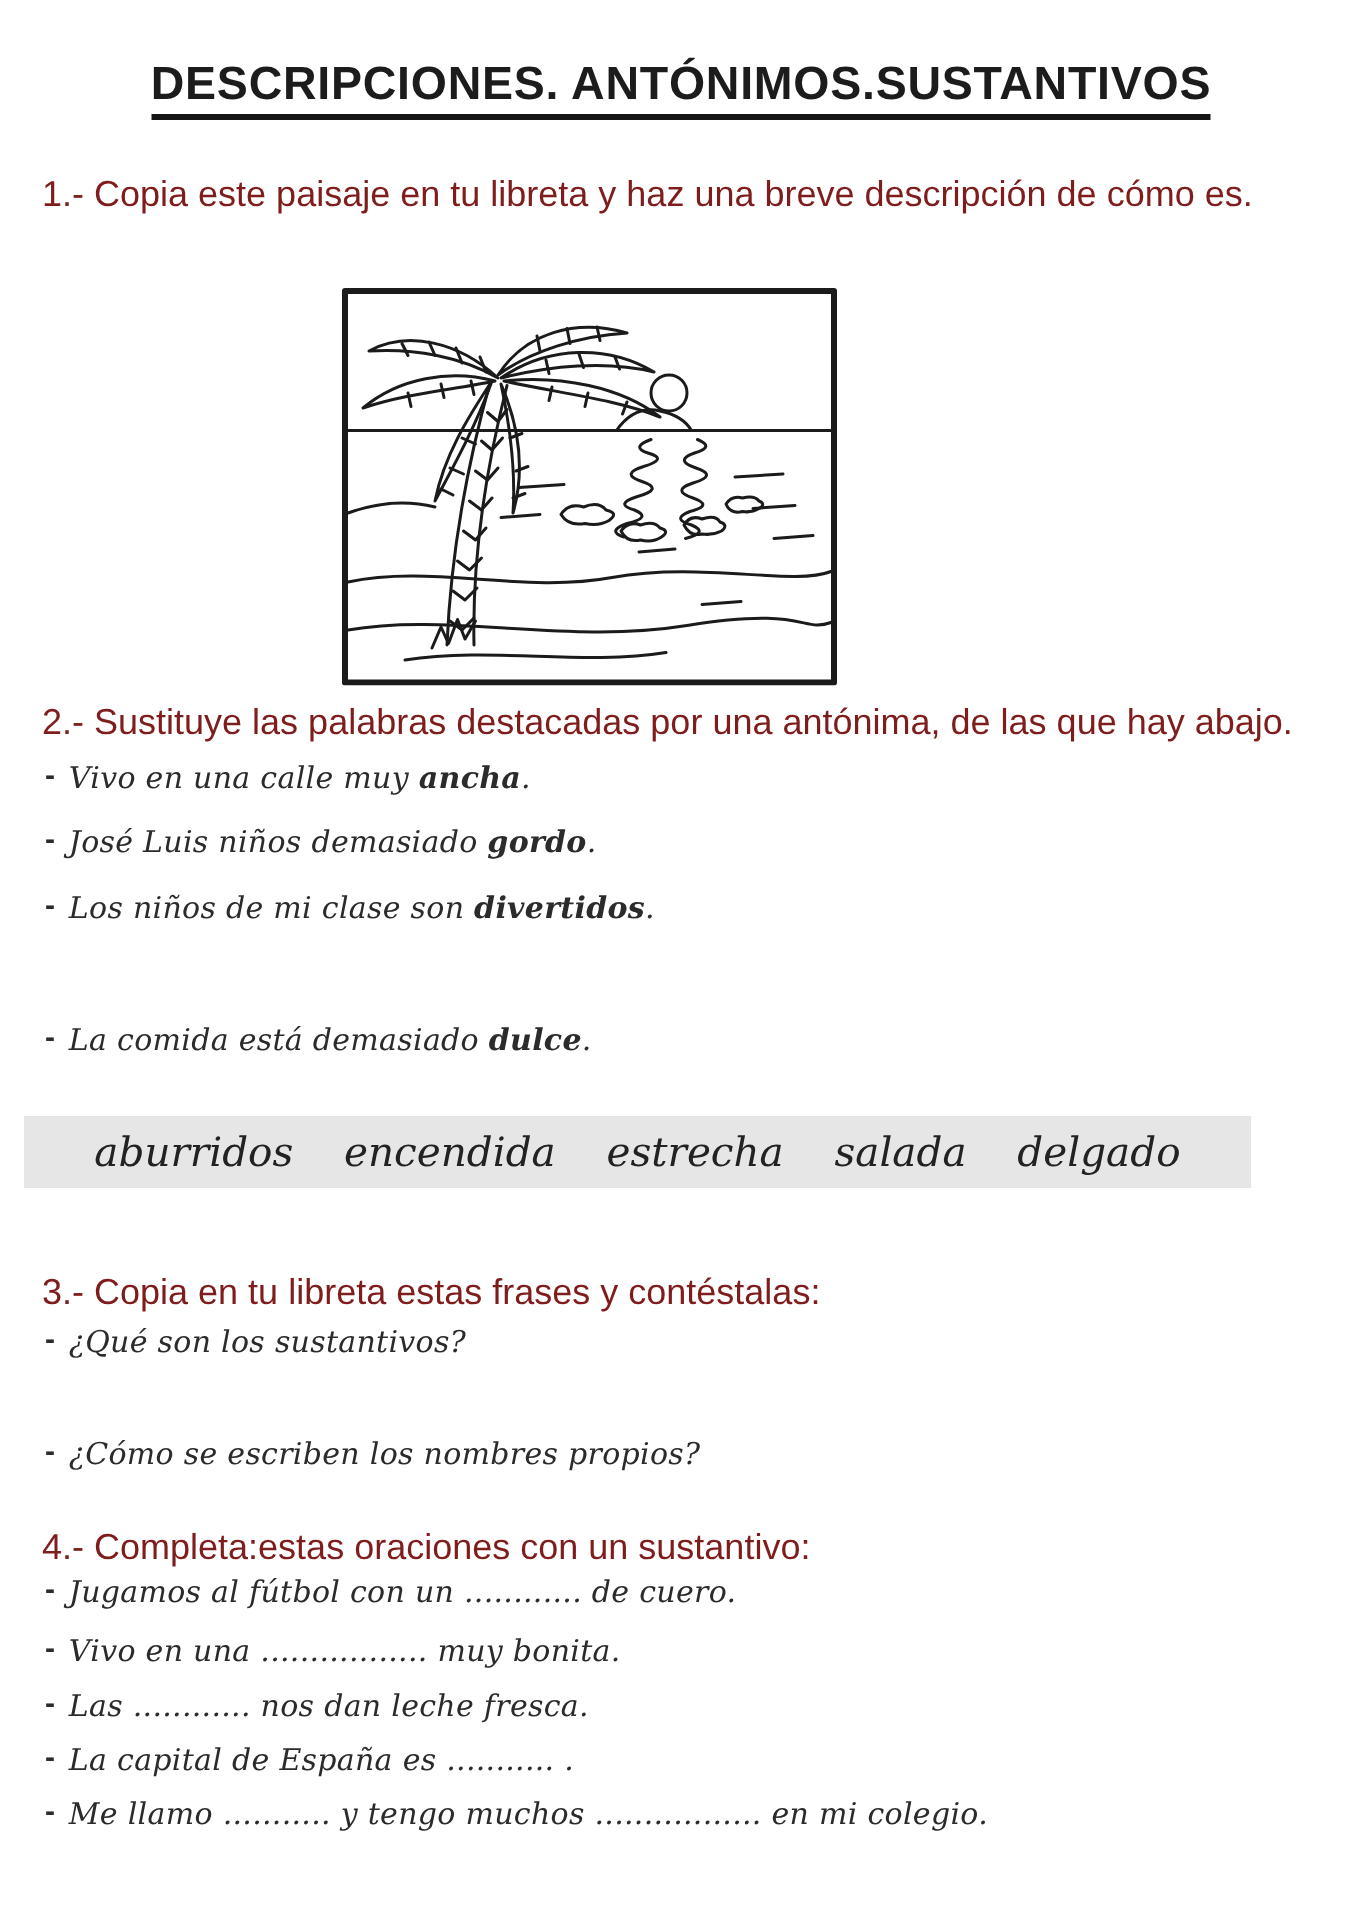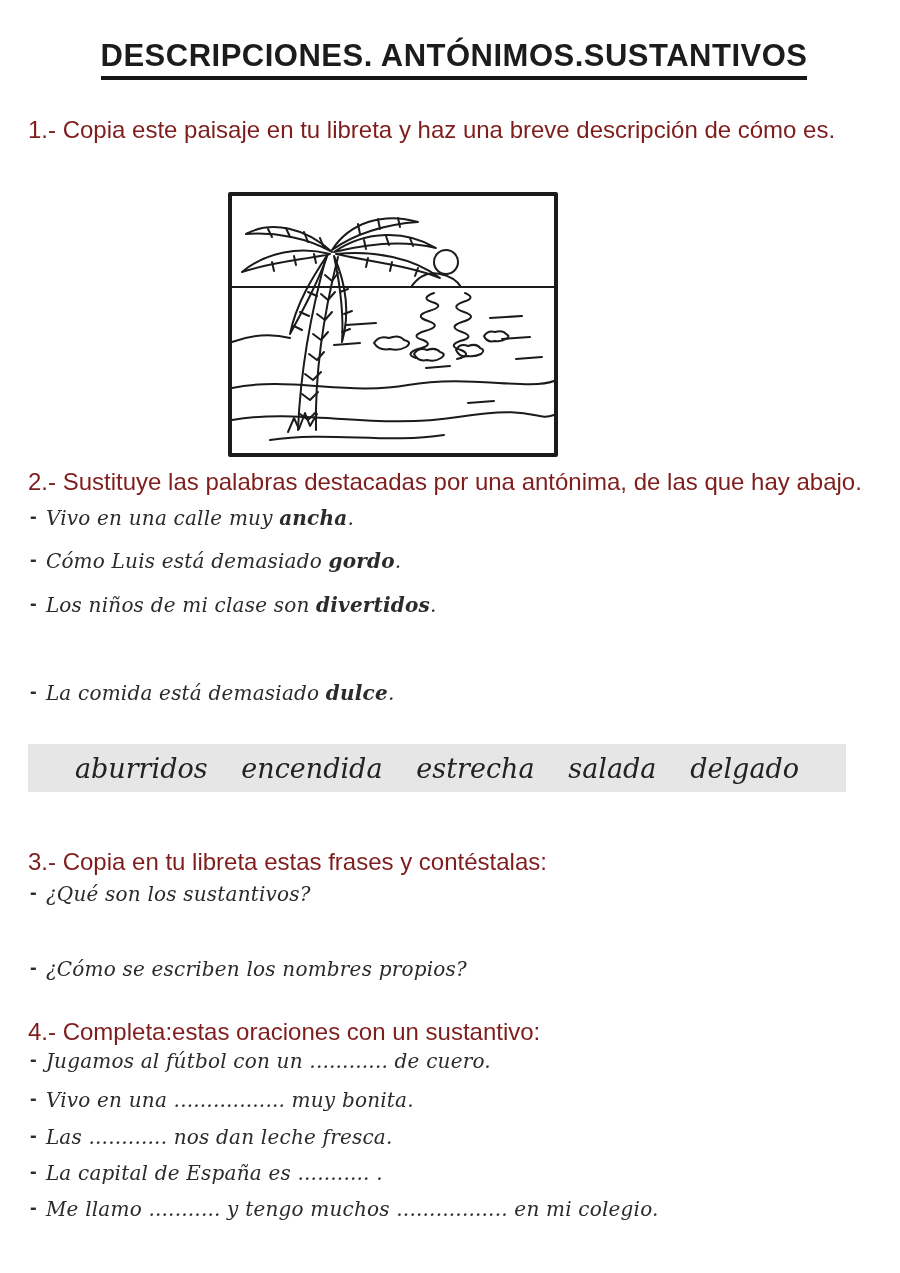--- a/index.html
+++ b/index.html
@@ -31,21 +31,21 @@
     letter-spacing:0.2px;
   }
   .hw .bullet {
     display:inline-block;
     font-style:normal; font-weight:bold; font-family:"Liberation Sans", sans-serif;
     margin-right:9px; transform:translateY(-2px);
   }
   .hw .hl { font-weight:bold; }
   
   .word-bank {
-    position:absolute; left:28px; top:744px; width:818px; height:48px;
+    position:absolute; left:16px; top:744px; width:818px; height:48px;
     background:#e6e6e6;
     display:flex; align-items:center; justify-content:space-around;
     font-family:"DejaVu Serif", serif; font-style:italic;
     font-size:27px; color:#222;
     padding:0 30px; box-sizing:border-box;
   }
   
   .figure { position:absolute; left:228px; top:192px; width:330px; height:265px; }
   .figure svg { display:block; }
 </style>
@@ -139,21 +139,21 @@
       </g>
     </svg>
   </div>
 
   <div class="heading" style="top:468px">2.- Sustituye las palabras destacadas por una antónima, de las que hay abajo.</div>
 
   <div class="hw" style="top:506px">
     <span class="bullet">-</span><span>Vivo en una calle muy </span><span class="hl">ancha</span><span>.</span>
   </div>
   <div class="hw" style="top:549px">
-    <span class="bullet">-</span><span>Cómo Luis está demasiado </span><span class="hl">gordo</span><span>.</span>
+    <span class="bullet">-</span><span>José Luis niños demasiado </span><span class="hl">gordo</span><span>.</span>
   </div>
   <div class="hw" style="top:593px">
     <span class="bullet">-</span><span>Los niños de mi clase son </span><span class="hl">divertidos</span><span>.</span>
   </div>
   <div class="hw" style="top:681px">
     <span class="bullet">-</span><span>La comida está demasiado </span><span class="hl">dulce</span><span>.</span>
   </div>
 
   <div class="word-bank">
     <span>aburridos</span>

